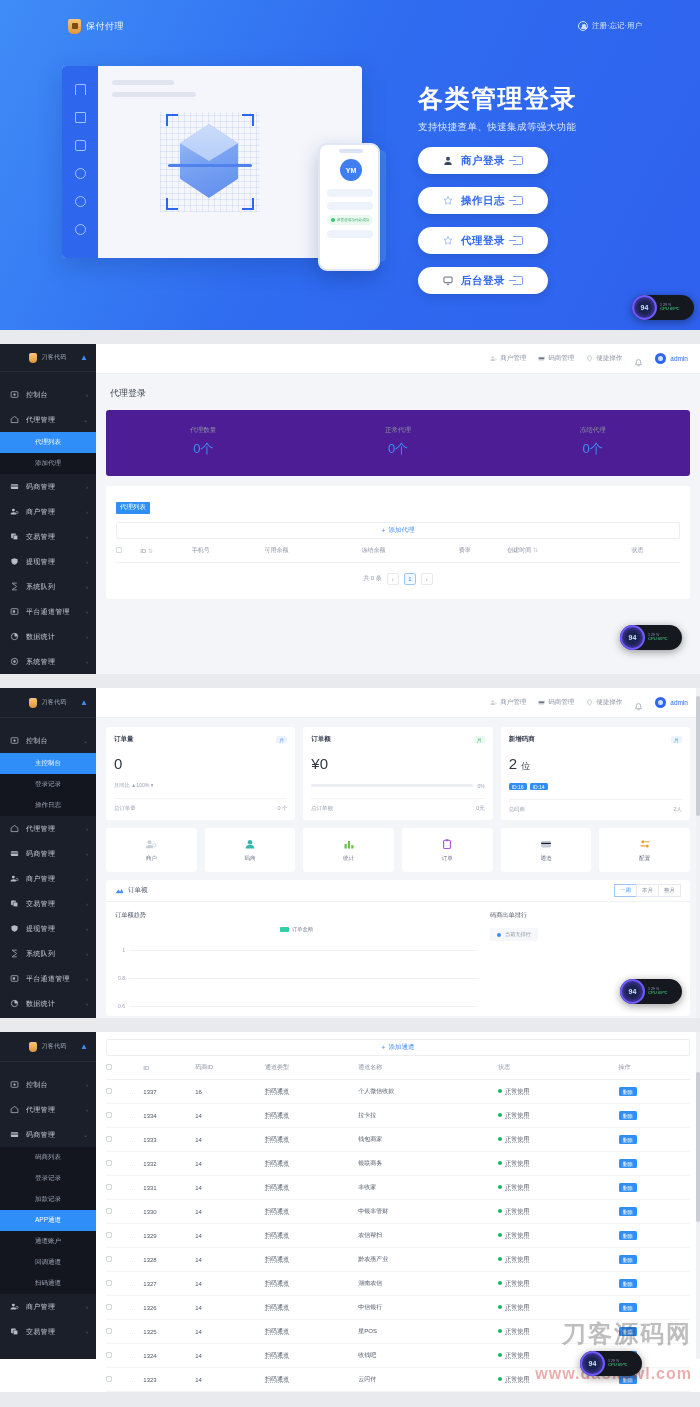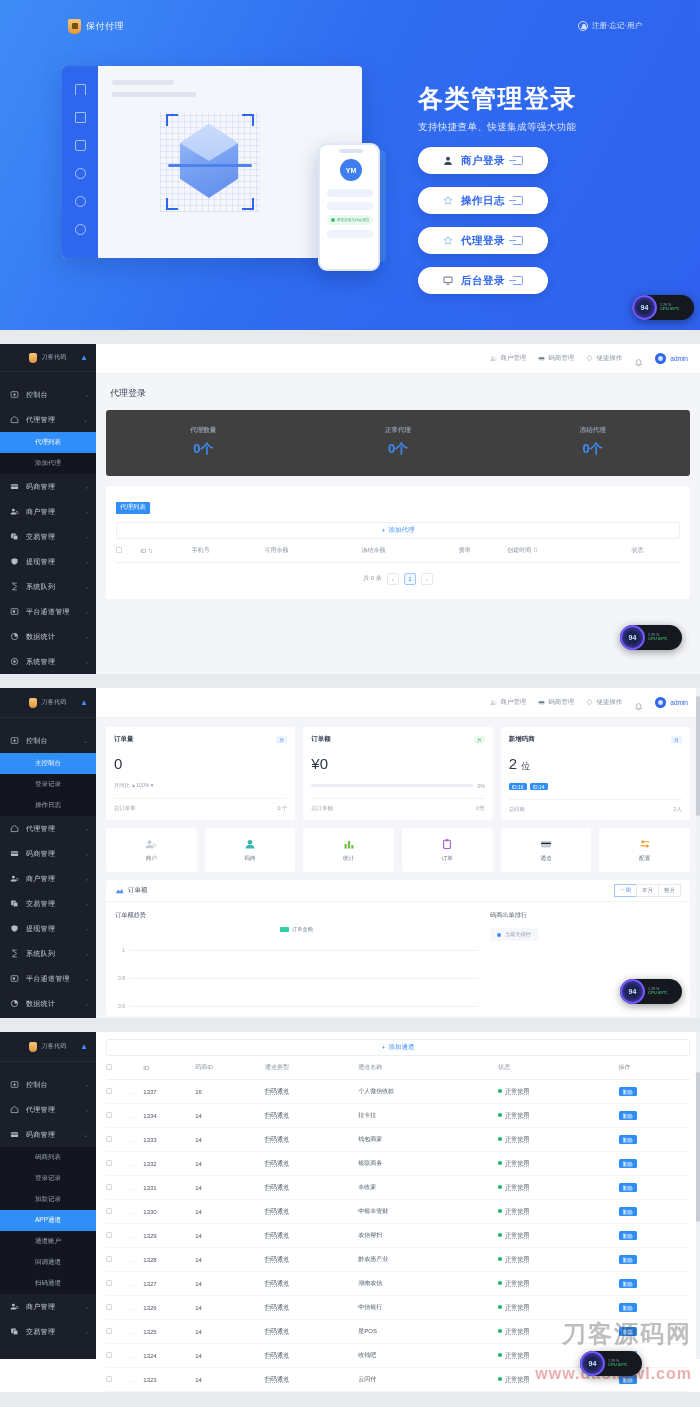--- a/index.html
+++ b/index.html
@@ -197,21 +197,21 @@
   .user-chip { display: flex; align-items: center; gap: 4px; cursor: pointer; }
   .avatar {
     width: 11px; height: 11px; border-radius: 50%; background: #2f66ee;
     display: flex; align-items: center; justify-content: center;
   }
   .avatar i { width: 5px; height: 5px; border-radius: 50%; background: #cfe0ff; }
   .user-name { font-size: 6.5px; color: #2f66ee; }
 
   
   .page-title { font-size: 9px; color: #3c4352; padding: 13px 0 10px 14px; }
-  .card { background: #404040; border-radius: 3px; margin: 0 10px; font-weight: bold; }
+  .card { background: #4c1d95; border-radius: 3px; margin: 0 10px; }
   .stats { display: flex; padding: 16px 0 18px; }
   .stat { flex: 1; text-align: center; }
   .stat .lbl { font-size: 6.5px; color: #8b93a4; }
   .stat .val { font-size: 13px; color: #3f8cf7; margin-top: 5px; }
   .tabs-strip { padding: 9px 0 0 10px; margin: 10px 10px 0; background: #fff; border-radius: 3px 3px 0 0; }
   .tab-sel {
     display: inline-block; font-size: 6.5px; color: #fff; background: #2f8ef7;
     padding: 1.5px 4px; border-radius: 1px;
   }
   .tbl-wrap { background: #fff; margin: 0 10px; border-radius: 0 0 3px 3px; padding: 8px 10px 10px; }

